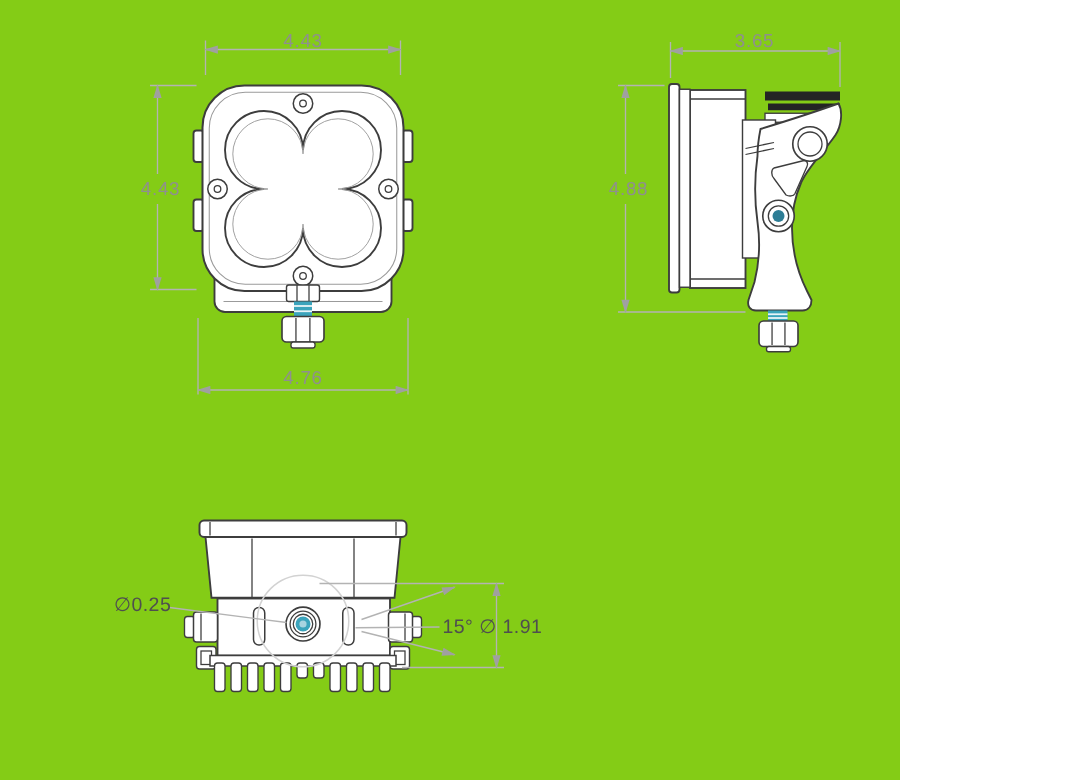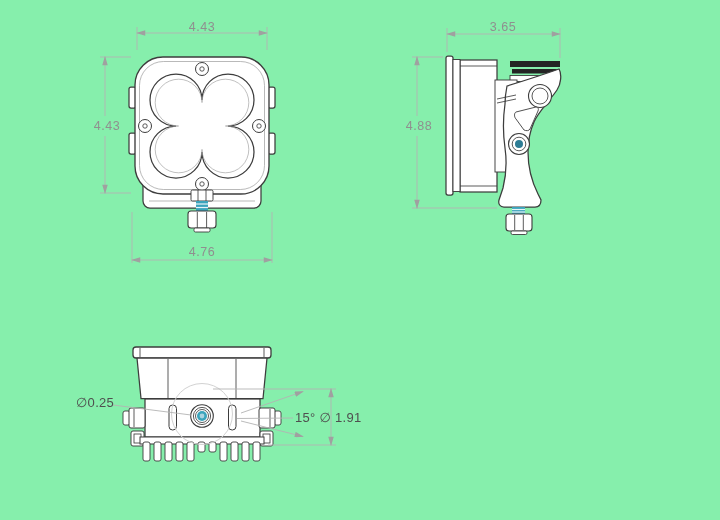--- a/index.html
+++ b/index.html
@@ -1,16 +1,16 @@
 <!DOCTYPE html>
 <html><head>
 <meta charset="utf-8">
 <style>
   html,body{margin:0;padding:0;background:#ffffff;}
-  .canvas{position:relative;width:720px;height:520px;background:#86efac;overflow:hidden;}
+  .canvas{position:relative;width:600px;height:520px;background:#84cc16;overflow:hidden;}
   svg{display:block;}
   
   .o   {stroke:#3d3d3d;stroke-width:1.25;fill:#ffffff;}
   .o2  {stroke:#3d3d3d;stroke-width:.85;fill:none;}
   .lt  {stroke:#9b9b9b;stroke-width:.7;fill:none;}
   .dl  {stroke:#b3b3b3;stroke-width:.9;fill:none;}
   .faint{stroke:#d2d2d2;stroke-width:1;fill:none;}
   .dark{fill:#242424;stroke:none;}
   .thread{stroke:#e8f4f7;stroke-width:1.2;}
   .dim{font-family:"Liberation Sans",sans-serif;font-size:12.5px;fill:#8f8f8f;letter-spacing:.5px;}

